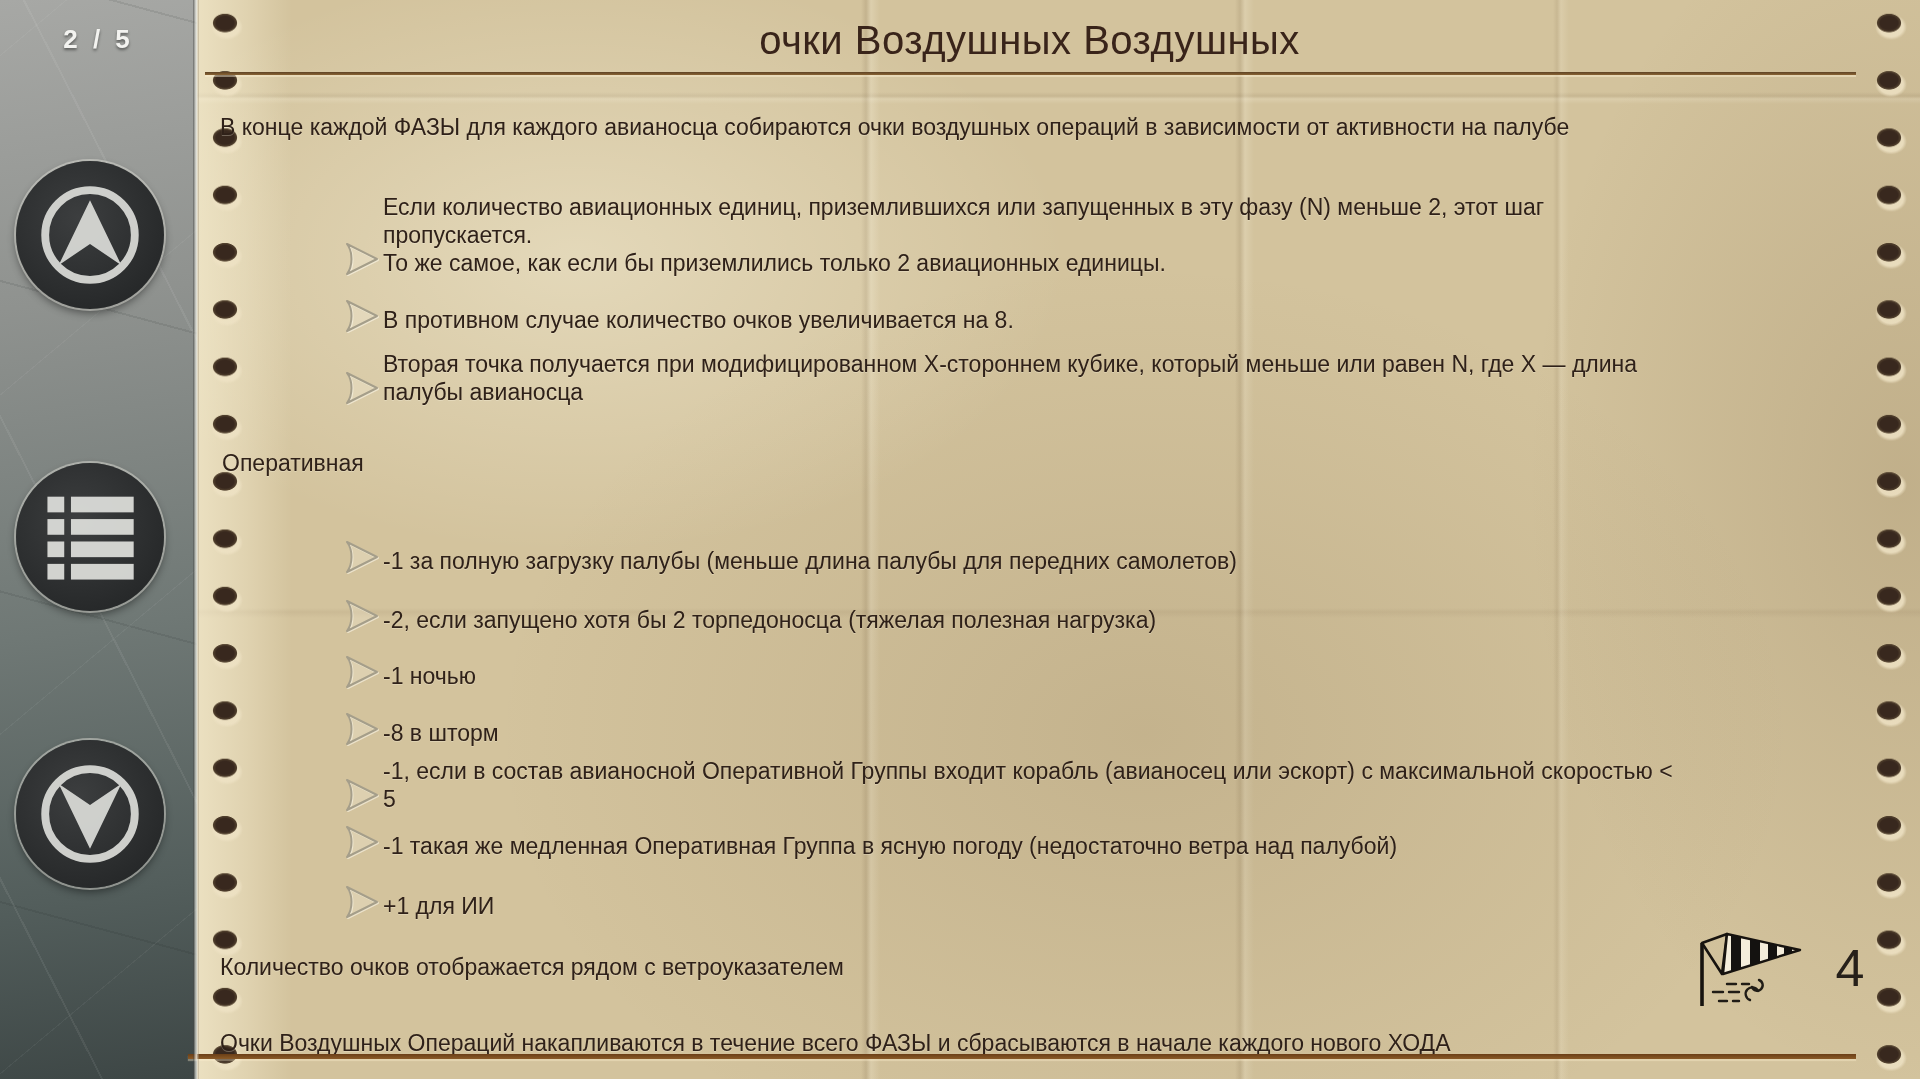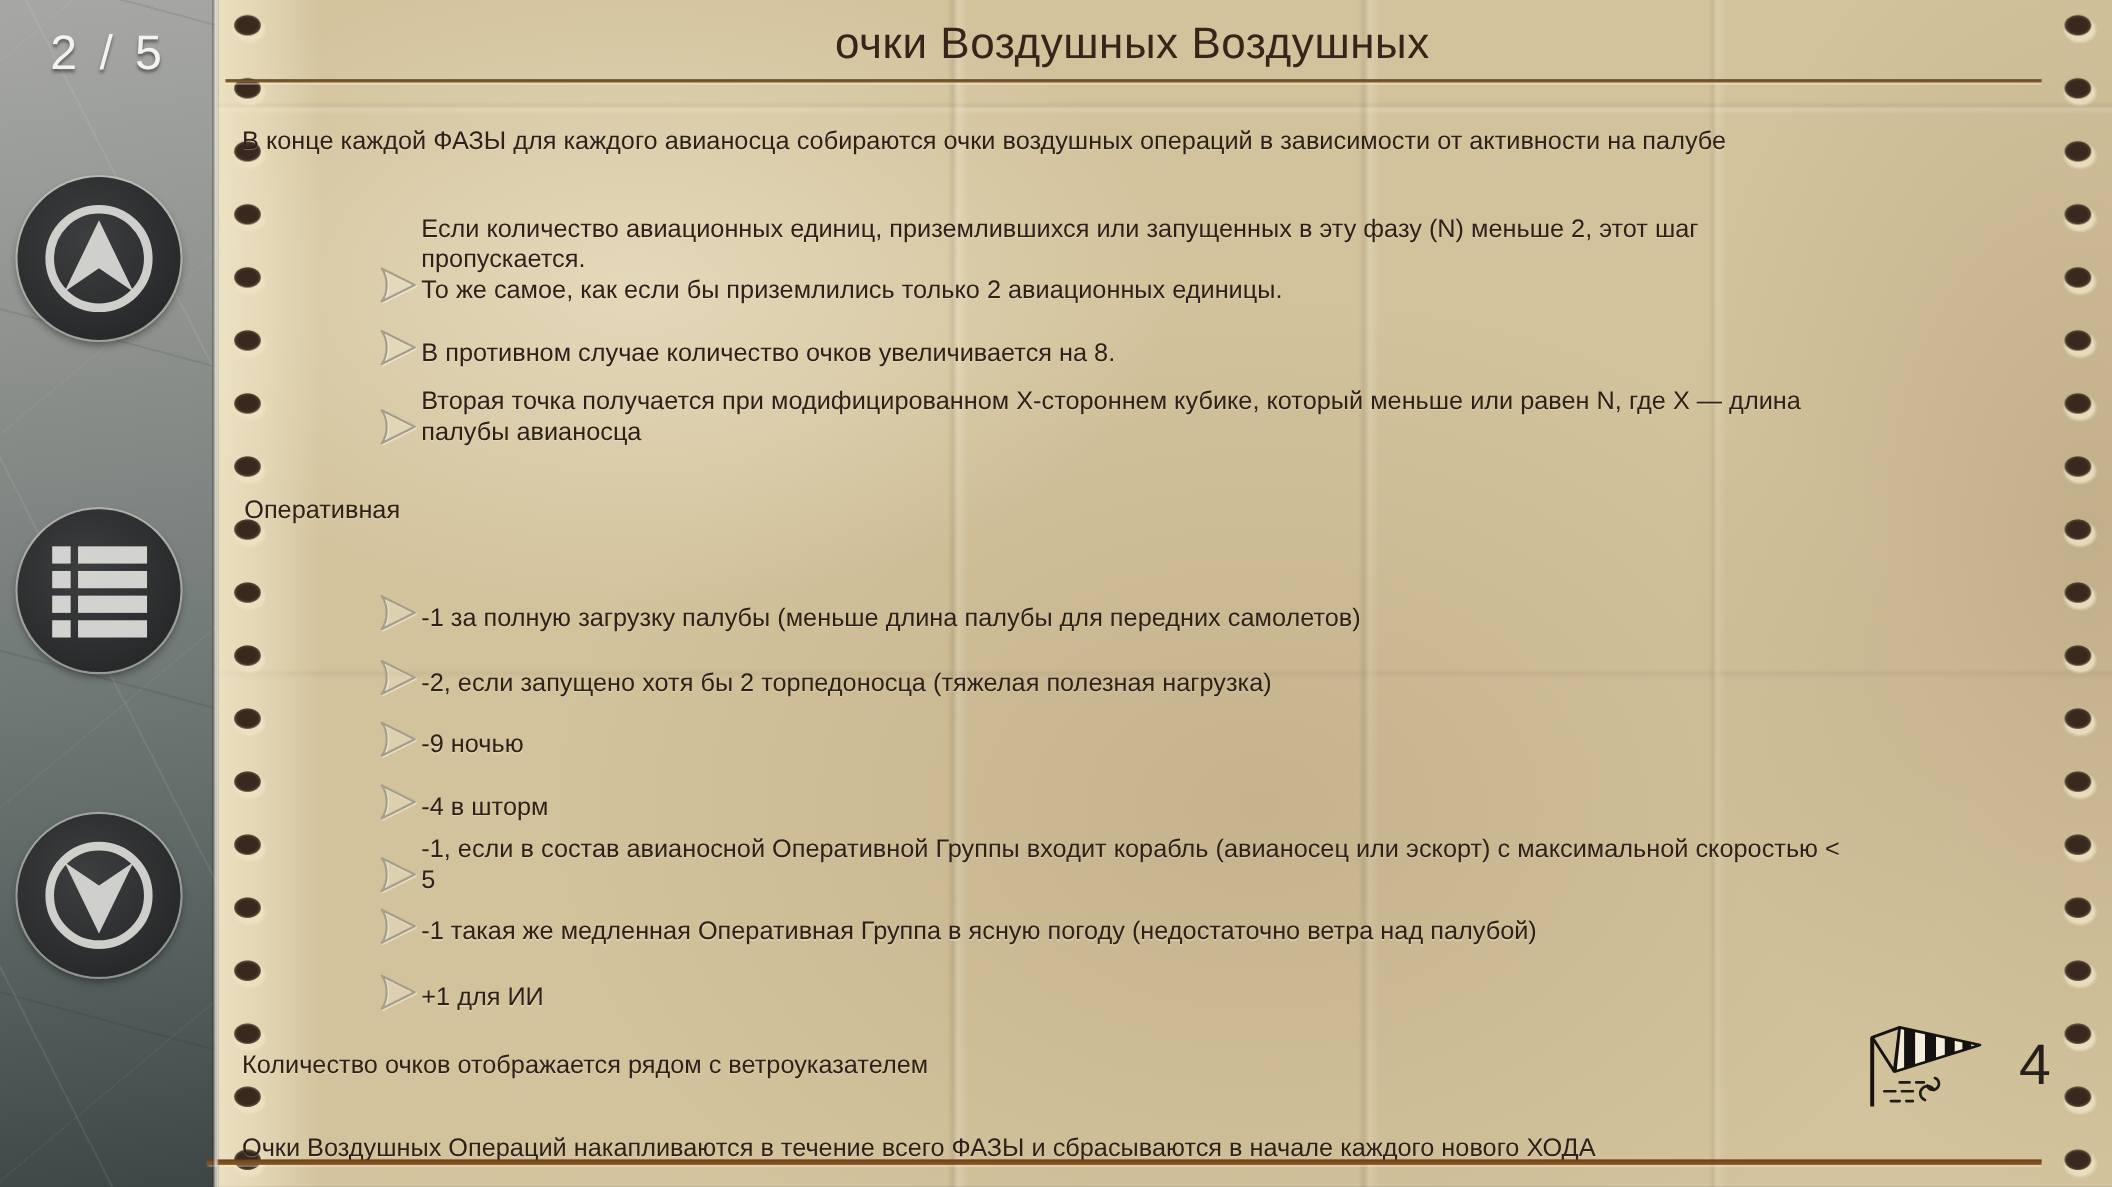--- a/index.html
+++ b/index.html
@@ -43,21 +43,21 @@
       repeating-linear-gradient(-40deg, transparent 0 130px, rgba(255,255,255,0.10) 130px 131px, transparent 131px 260px),
       repeating-linear-gradient(15deg, transparent 0 170px, rgba(20,25,25,0.18) 170px 172px, transparent 172px 300px);
   }
   .sidebar-edge{
     position:absolute;left:193px;top:0;width:6px;height:1079px;
     background:linear-gradient(90deg,rgba(0,0,0,.35),rgba(255,255,245,.75) 55%,rgba(120,100,70,.35));
     z-index:3;
   }
   .page-indicator{
     position:absolute;left:0;top:24px;width:197px;text-align:center;
-    color:#f3f3f0;font-size:44px;font-weight:normal;letter-spacing:4px;
+    color:#f3f3f0;font-size:26px;font-weight:bold;letter-spacing:4px;
     text-shadow:0 2px 3px rgba(0,0,0,.45);z-index:4;
   }
   .nav-btn{
     position:absolute;left:16px;width:148px;height:148px;border-radius:50%;
     background:radial-gradient(circle at 42% 38%, #3c3e3f 0%, #2b2d2e 60%, #1f2122 100%);
     box-shadow:0 0 0 2px rgba(215,215,208,0.55), 0 4px 8px rgba(0,0,0,0.45);
     z-index:4;cursor:pointer;display:flex;align-items:center;justify-content:center;
   }
   .btn-up{top:161px;}
   .btn-menu{top:463px;}
@@ -193,29 +193,29 @@
         </svg>
     </span>
     <span class="txt">-2, если запущено хотя бы 2 торпедоносца (тяжелая полезная нагрузка)</span>
   </div>
   <div class="bullet-row" style="top:654px;">
     <span class="chevron">
       <svg viewBox="0 0 40 36">
           <path d="M6,3 C12,11 12,25 6,33 L36,18 Z" fill="rgba(255,252,240,0.16)" stroke="#a59e8a" stroke-width="2" stroke-linejoin="round"></path>
         </svg>
     </span>
-    <span class="txt">-9 ночью</span>
+    <span class="txt">-1 ночью</span>
   </div>
   <div class="bullet-row" style="top:711px;">
     <span class="chevron">
       <svg viewBox="0 0 40 36">
           <path d="M6,3 C12,11 12,25 6,33 L36,18 Z" fill="rgba(255,252,240,0.16)" stroke="#a59e8a" stroke-width="2" stroke-linejoin="round"></path>
         </svg>
     </span>
-    <span class="txt">-4 в шторм</span>
+    <span class="txt">-8 в шторм</span>
   </div>
   <div class="bullet-row" style="top:757px;">
     <span class="chevron">
       <svg viewBox="0 0 40 36">
           <path d="M6,3 C12,11 12,25 6,33 L36,18 Z" fill="rgba(255,252,240,0.16)" stroke="#a59e8a" stroke-width="2" stroke-linejoin="round"></path>
         </svg>
     </span>
     <span class="txt">-1, если в состав авианосной Оперативной Группы входит корабль (авианосец или эскорт) с максимальной скоростью &lt;
 5</span>
   </div>

